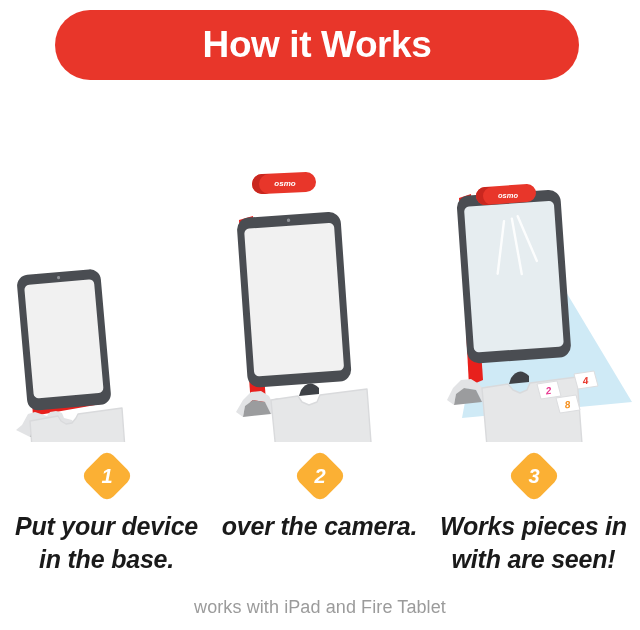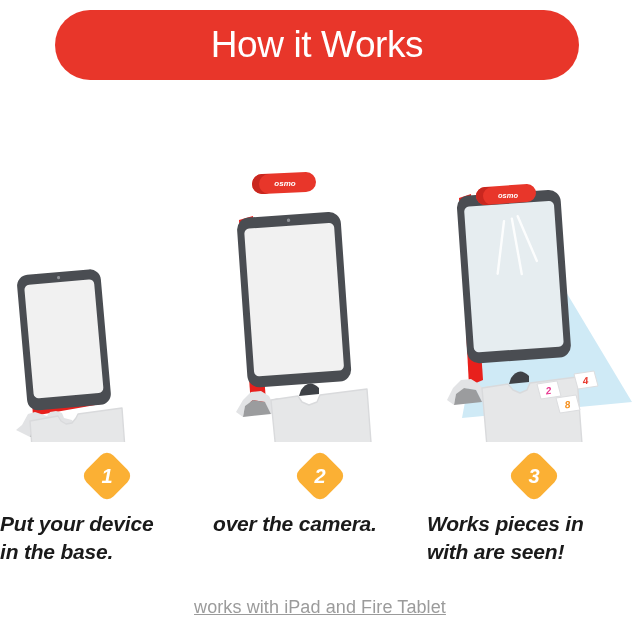--- a/index.html
+++ b/index.html
@@ -25,21 +25,21 @@
     height: 70px;
     background: #e8362a;
     border-radius: 35px;
     display: flex;
     align-items: center;
     justify-content: center;
   }
   .header-title {
     color: #ffffff;
     font-size: 37px;
-    font-weight: normal;
+    font-weight: bold;
     letter-spacing: -0.4px;
     line-height: 1;
     margin-top: -1px;
   }
 
   
   .panels {
     position: absolute;
     left: 0;
     top: 100px;
@@ -92,41 +92,40 @@
     font-weight: bold;
     line-height: 1;
   }
 
   
   .caption {
     position: absolute;
     top: 398px;
     left: 0;
     width: 213px;
-    text-align: left;
+    text-align: center;
     color: #1a1a1a;
-    font-size: 21px;
+    font-size: 25px;
     font-weight: bold;
     line-height: 1.33;
     letter-spacing: -0.2px;
   }
   .caption .l2 { display: block; }
 
   
   .footer {
     position: absolute;
     left: 0;
     top: 597px;
     width: 640px;
     text-align: center;
     color: #9b9b9b;
     font-size: 18px;
     font-weight: normal;
     letter-spacing: 0.1px;
-    text-decoration: underline;
   }
 </style>
 </head>
 <body>
 
 <div class="header-pill">
   <div class="header-title">How it Works</div>
 </div>
 
 <div class="panels">

